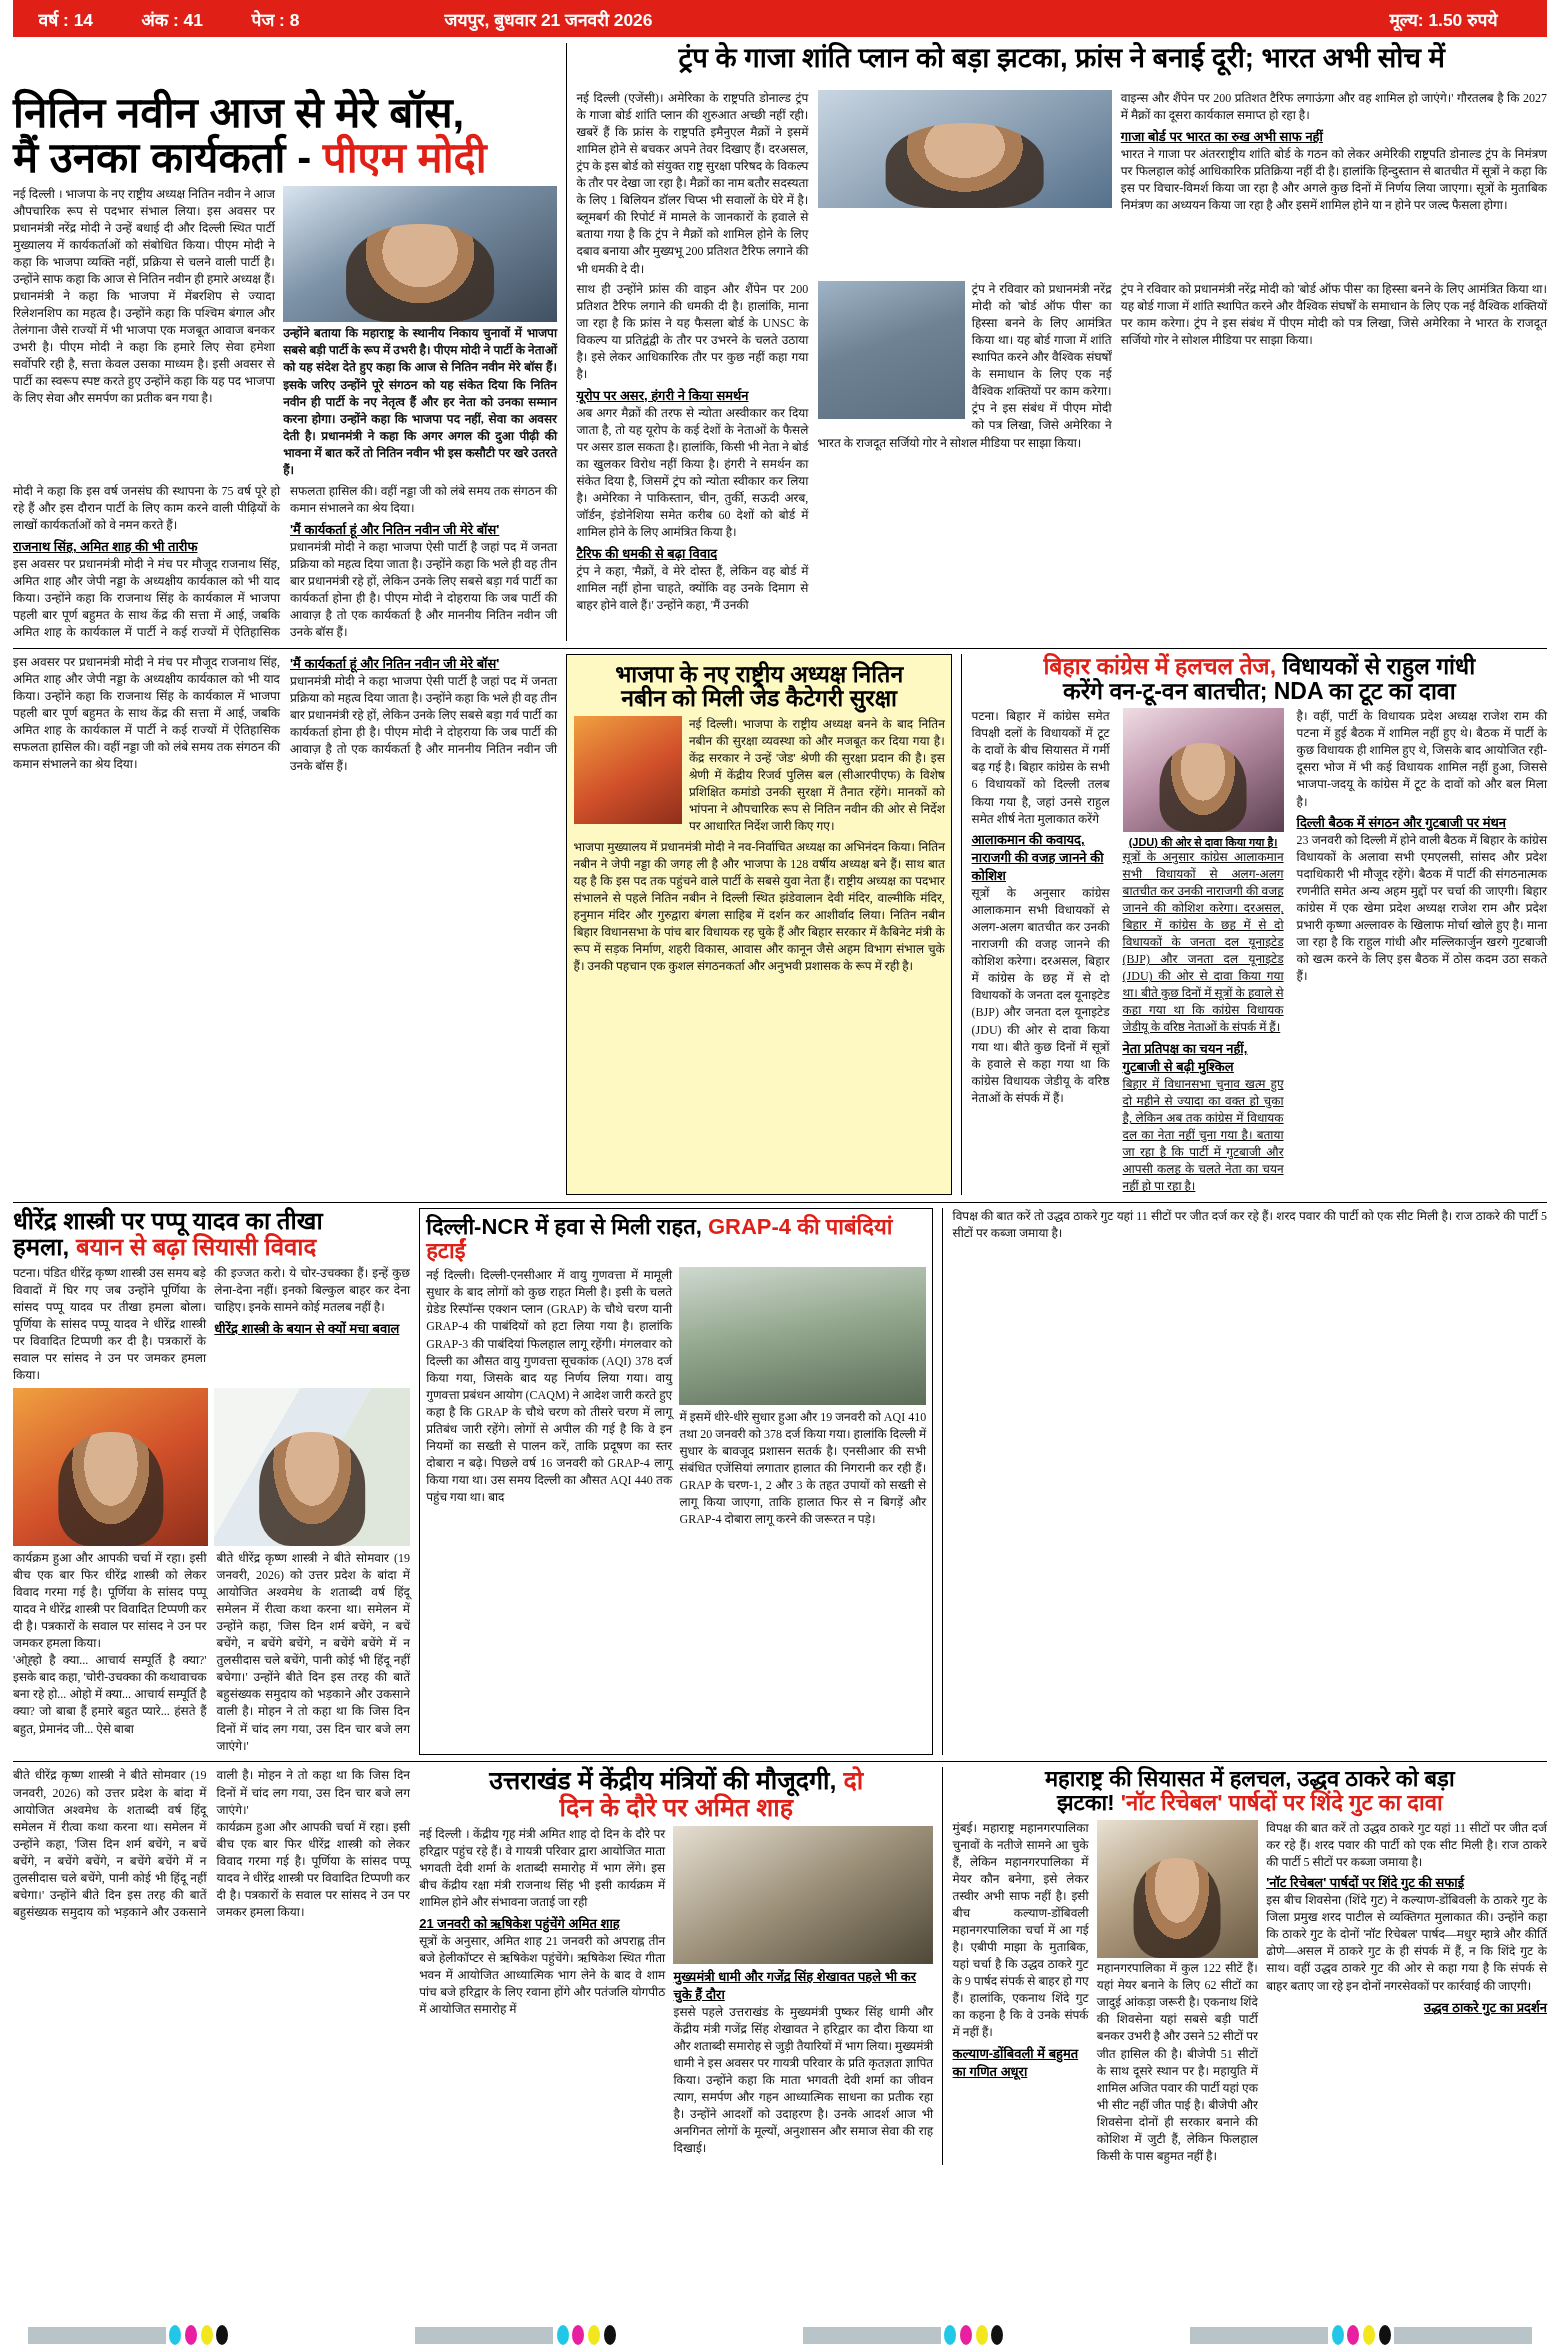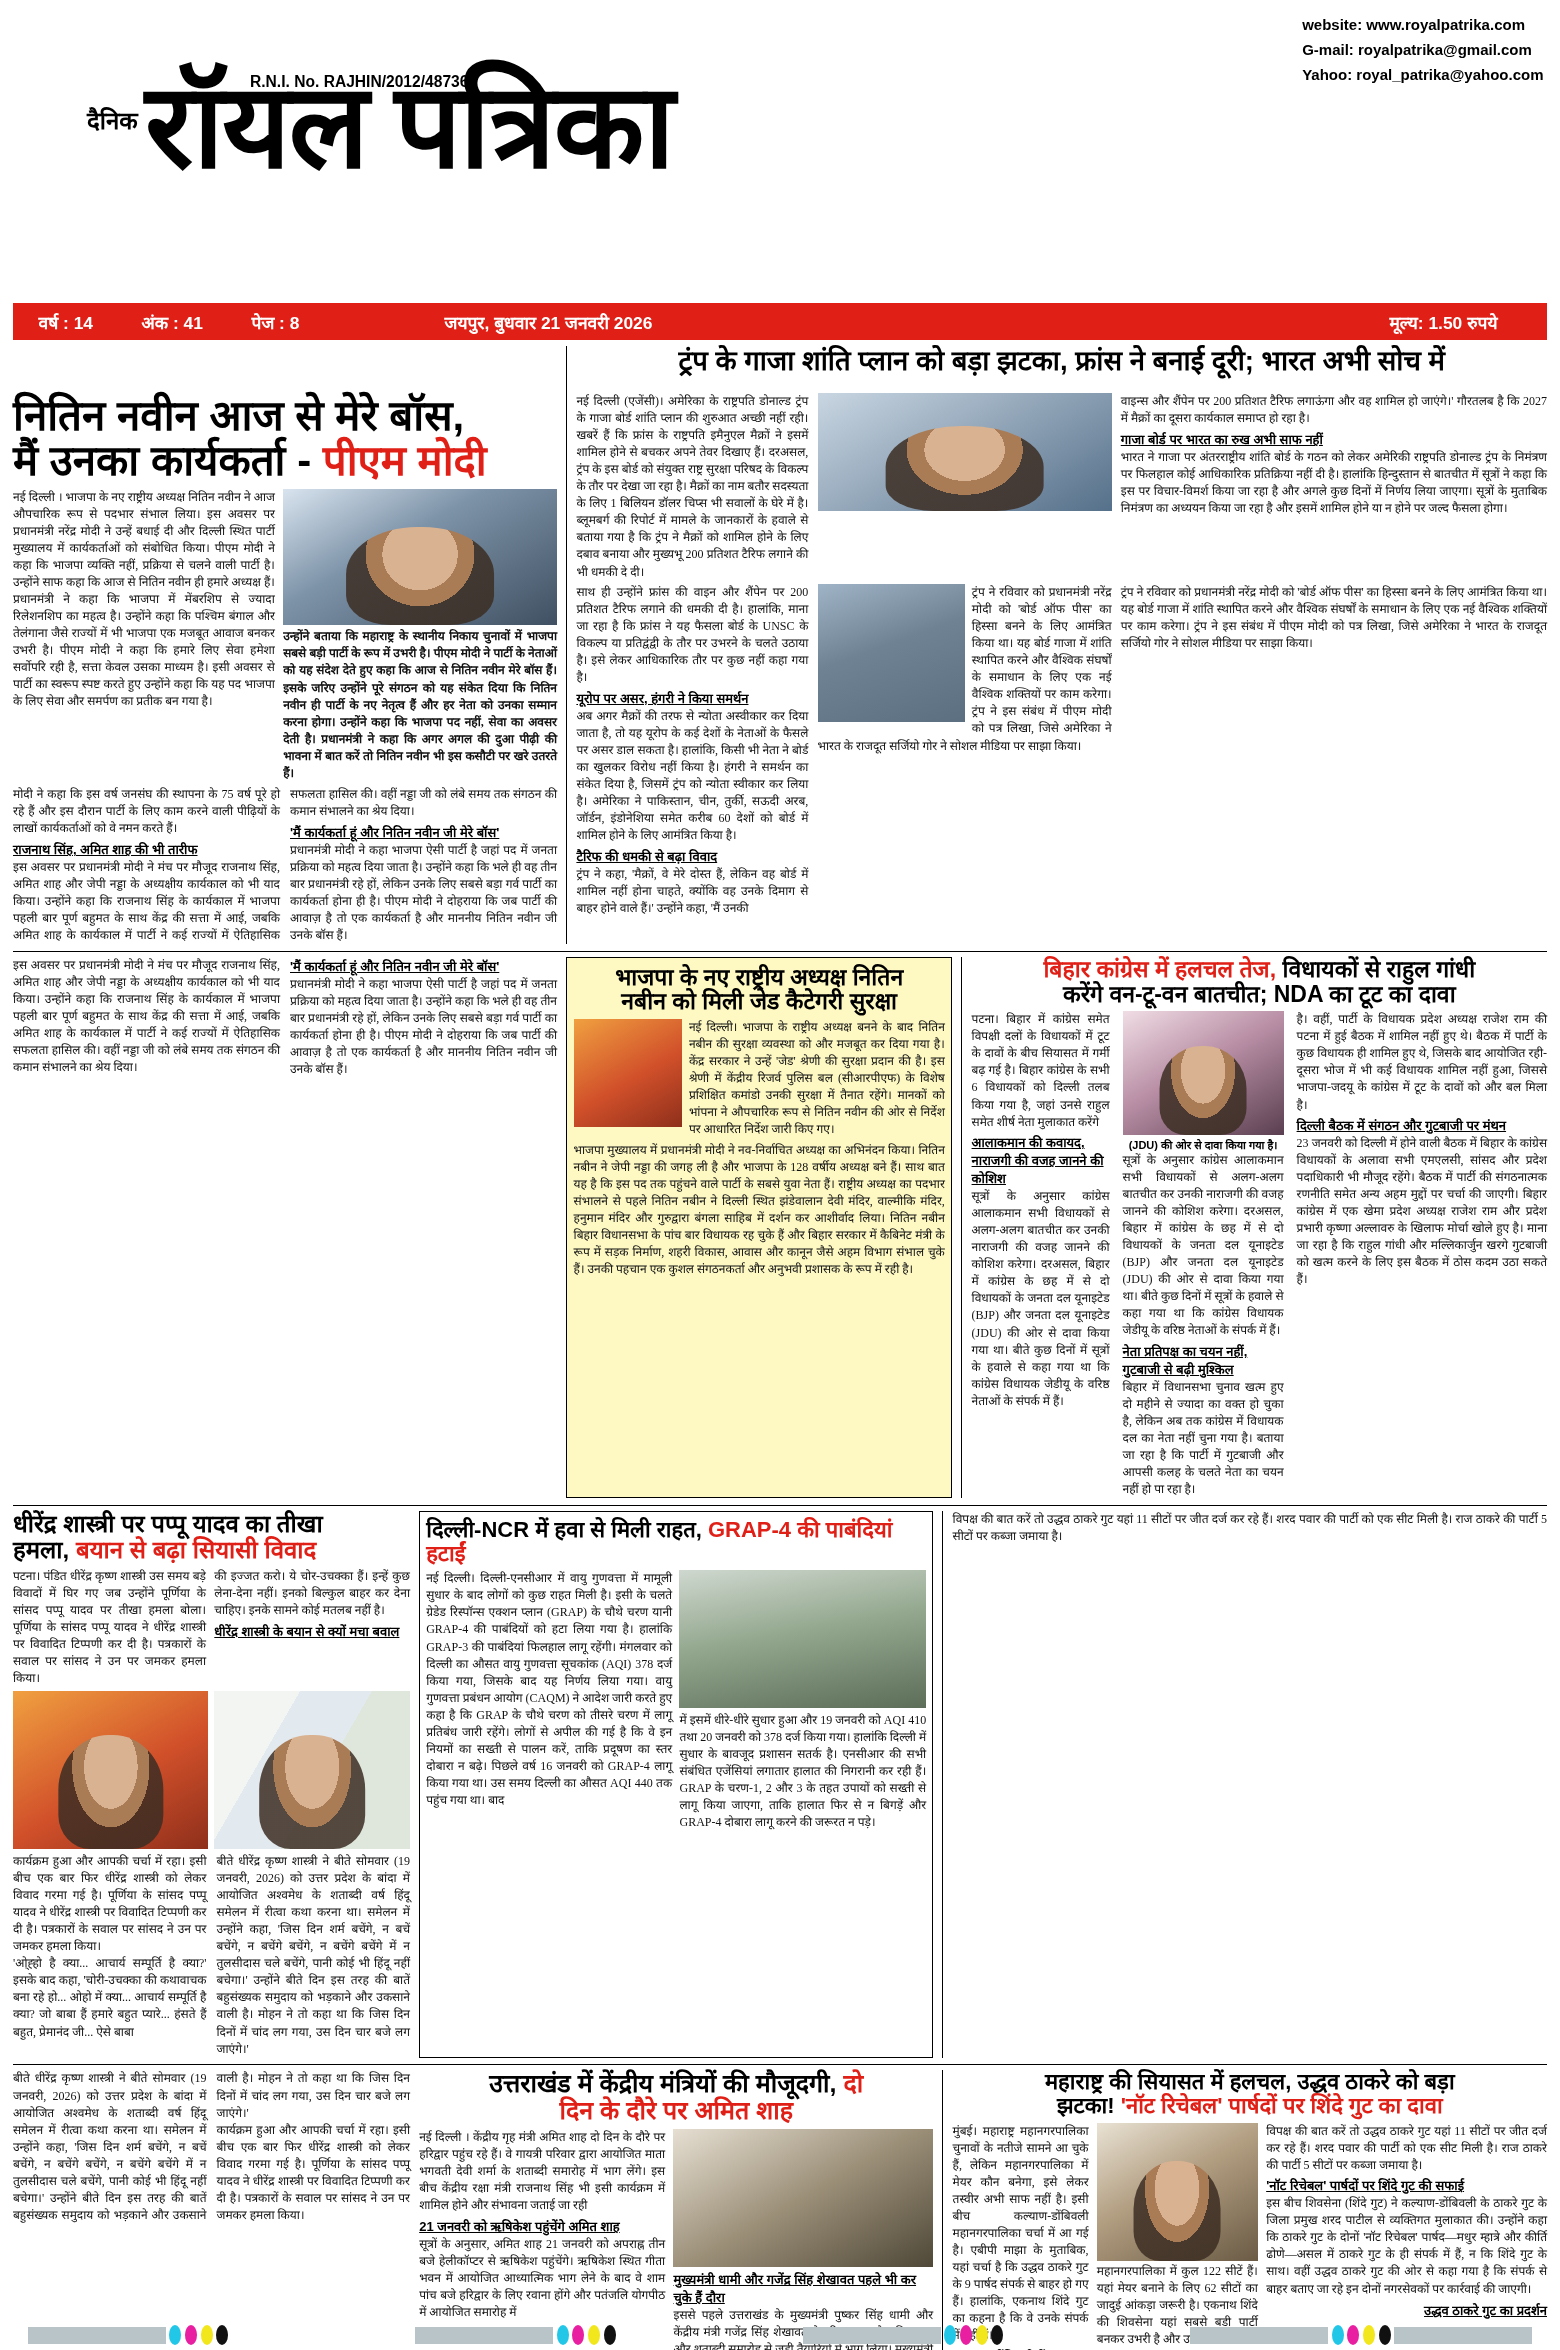--- a/index.html
+++ b/index.html
@@ -115,32 +115,20 @@
   .reg-bar-g { width: 138px; height: 16.5px; background:#b9c4c9; }
   .dot { width: 12px; height: 20px; border-radius: 50%; }
   .d-c { background:#22c7e8; } .d-m { background:#e81fa0; }
   .d-y { background:#f2e61c; } .d-k { background:#111; }
 </style>
 </head>
 <body>
 
 <div class="page">
 
-  <div class="masthead">
-    <div class="contact-block">
-      <div>website: www.royalpatrika.com</div>
-      <div>G-mail: royalpatrika@gmail.com</div>
-      <div>Yahoo: royal_patrika@yahoo.com</div>
-    </div>
-    <div class="rni">R.N.I. No. RAJHIN/2012/48736</div>
-    <div class="logo-wrap">
-      <div class="dainik">दैनिक</div>
-      <div class="paper-name">रॉयल पत्रिका</div>
-    </div>
-  </div>
 
   <div class="info-bar">
     <div class="seg ib-1">वर्ष : 14</div>
     <div class="seg ib-2">अंक : 41</div>
     <div class="seg ib-3">पेज : 8</div>
     <div class="seg ib-4">जयपुर, बुधवार 21 जनवरी 2026</div>
     <div class="seg ib-5">मूल्य: 1.50 रुपये</div>
   </div>
 
   <div class="content">
@@ -241,21 +229,21 @@
           </div>
           <div>करेंगे वन-टू-वन बातचीत; NDA का टूट का दावा</div>
         </div>
 
         <div style="display:flex; gap:13px; margin-top:4.6px;">
           <div style="width:138px;">
             <div class="body-txt">पटना। बिहार में कांग्रेस समेत विपक्षी दलों के विधायकों में टूट के दावों के बीच सियासत में गर्मी बढ़ गई है। बिहार कांग्रेस के सभी 6 विधायकों को दिल्ली तलब किया गया है, जहां उनसे राहुल समेत शीर्ष नेता मुलाकात करेंगे</div>
             <div class="subhead">आलाकमान की कवायद, नाराजगी की वजह जानने की कोशिश</div>
             <div class="body-txt">सूत्रों के अनुसार कांग्रेस आलाकमान सभी विधायकों से अलग-अलग बातचीत कर उनकी नाराजगी की वजह जानने की कोशिश करेगा। दरअसल, बिहार में कांग्रेस के छह में से दो विधायकों के जनता दल यूनाइटेड (BJP) और जनता दल यूनाइटेड (JDU) की ओर से दावा किया गया था। बीते कुछ दिनों में सूत्रों के हवाले से कहा गया था कि कांग्रेस विधायक जेडीयू के वरिष्ठ नेताओं के संपर्क में हैं।</div>
           </div>
-          <div style="width:161px;">
+          <div style="width:161px;text-decoration:underline;">
             <div class="photo face" style="width:100%;height:124px;background:linear-gradient(150deg,#f0dde4,#b98fa6 45%,#5a3f50);"></div>
             <div class="caption">(JDU) की ओर से दावा किया गया है।</div>
             <div class="body-txt">सूत्रों के अनुसार कांग्रेस आलाकमान सभी विधायकों से अलग-अलग बातचीत कर उनकी नाराजगी की वजह जानने की कोशिश करेगा। दरअसल, बिहार में कांग्रेस के छह में से दो विधायकों के जनता दल यूनाइटेड (BJP) और जनता दल यूनाइटेड (JDU) की ओर से दावा किया गया था। बीते कुछ दिनों में सूत्रों के हवाले से कहा गया था कि कांग्रेस विधायक जेडीयू के वरिष्ठ नेताओं के संपर्क में हैं।</div>
             <div class="subhead">नेता प्रतिपक्ष का चयन नहीं, गुटबाजी से बढ़ी मुश्किल</div>
             <div class="body-txt">बिहार में विधानसभा चुनाव खत्म हुए दो महीने से ज्यादा का वक्त हो चुका है, लेकिन अब तक कांग्रेस में विधायक दल का नेता नहीं चुना गया है। बताया जा रहा है कि पार्टी में गुटबाजी और आपसी कलह के चलते नेता का चयन नहीं हो पा रहा है।</div>
           </div>
           <div style="flex:1;">
             <div class="body-txt">है। वहीं, पार्टी के विधायक प्रदेश अध्यक्ष राजेश राम की पटना में हुई बैठक में शामिल नहीं हुए थे। बैठक में पार्टी के कुछ विधायक ही शामिल हुए थे, जिसके बाद आयोजित रही-दूसरा भोज में भी कई विधायक शामिल नहीं हुआ, जिससे भाजपा-जदयू के कांग्रेस में टूट के दावों को और बल मिला है।</div>
             <div class="subhead">दिल्ली बैठक में संगठन और गुटबाजी पर मंथन</div>
             <div class="body-txt">23 जनवरी को दिल्ली में होने वाली बैठक में बिहार के कांग्रेस विधायकों के अलावा सभी एमएलसी, सांसद और प्रदेश पदाधिकारी भी मौजूद रहेंगे। बैठक में पार्टी की संगठनात्मक रणनीति समेत अन्य अहम मुद्दों पर चर्चा की जाएगी। बिहार कांग्रेस में एक खेमा प्रदेश अध्यक्ष राजेश राम और प्रदेश प्रभारी कृष्णा अल्लावरु के खिलाफ मोर्चा खोले हुए है। माना जा रहा है कि राहुल गांधी और मल्लिकार्जुन खरगे गुटबाजी को खत्म करने के लिए इस बैठक में ठोस कदम उठा सकते हैं।</div>

